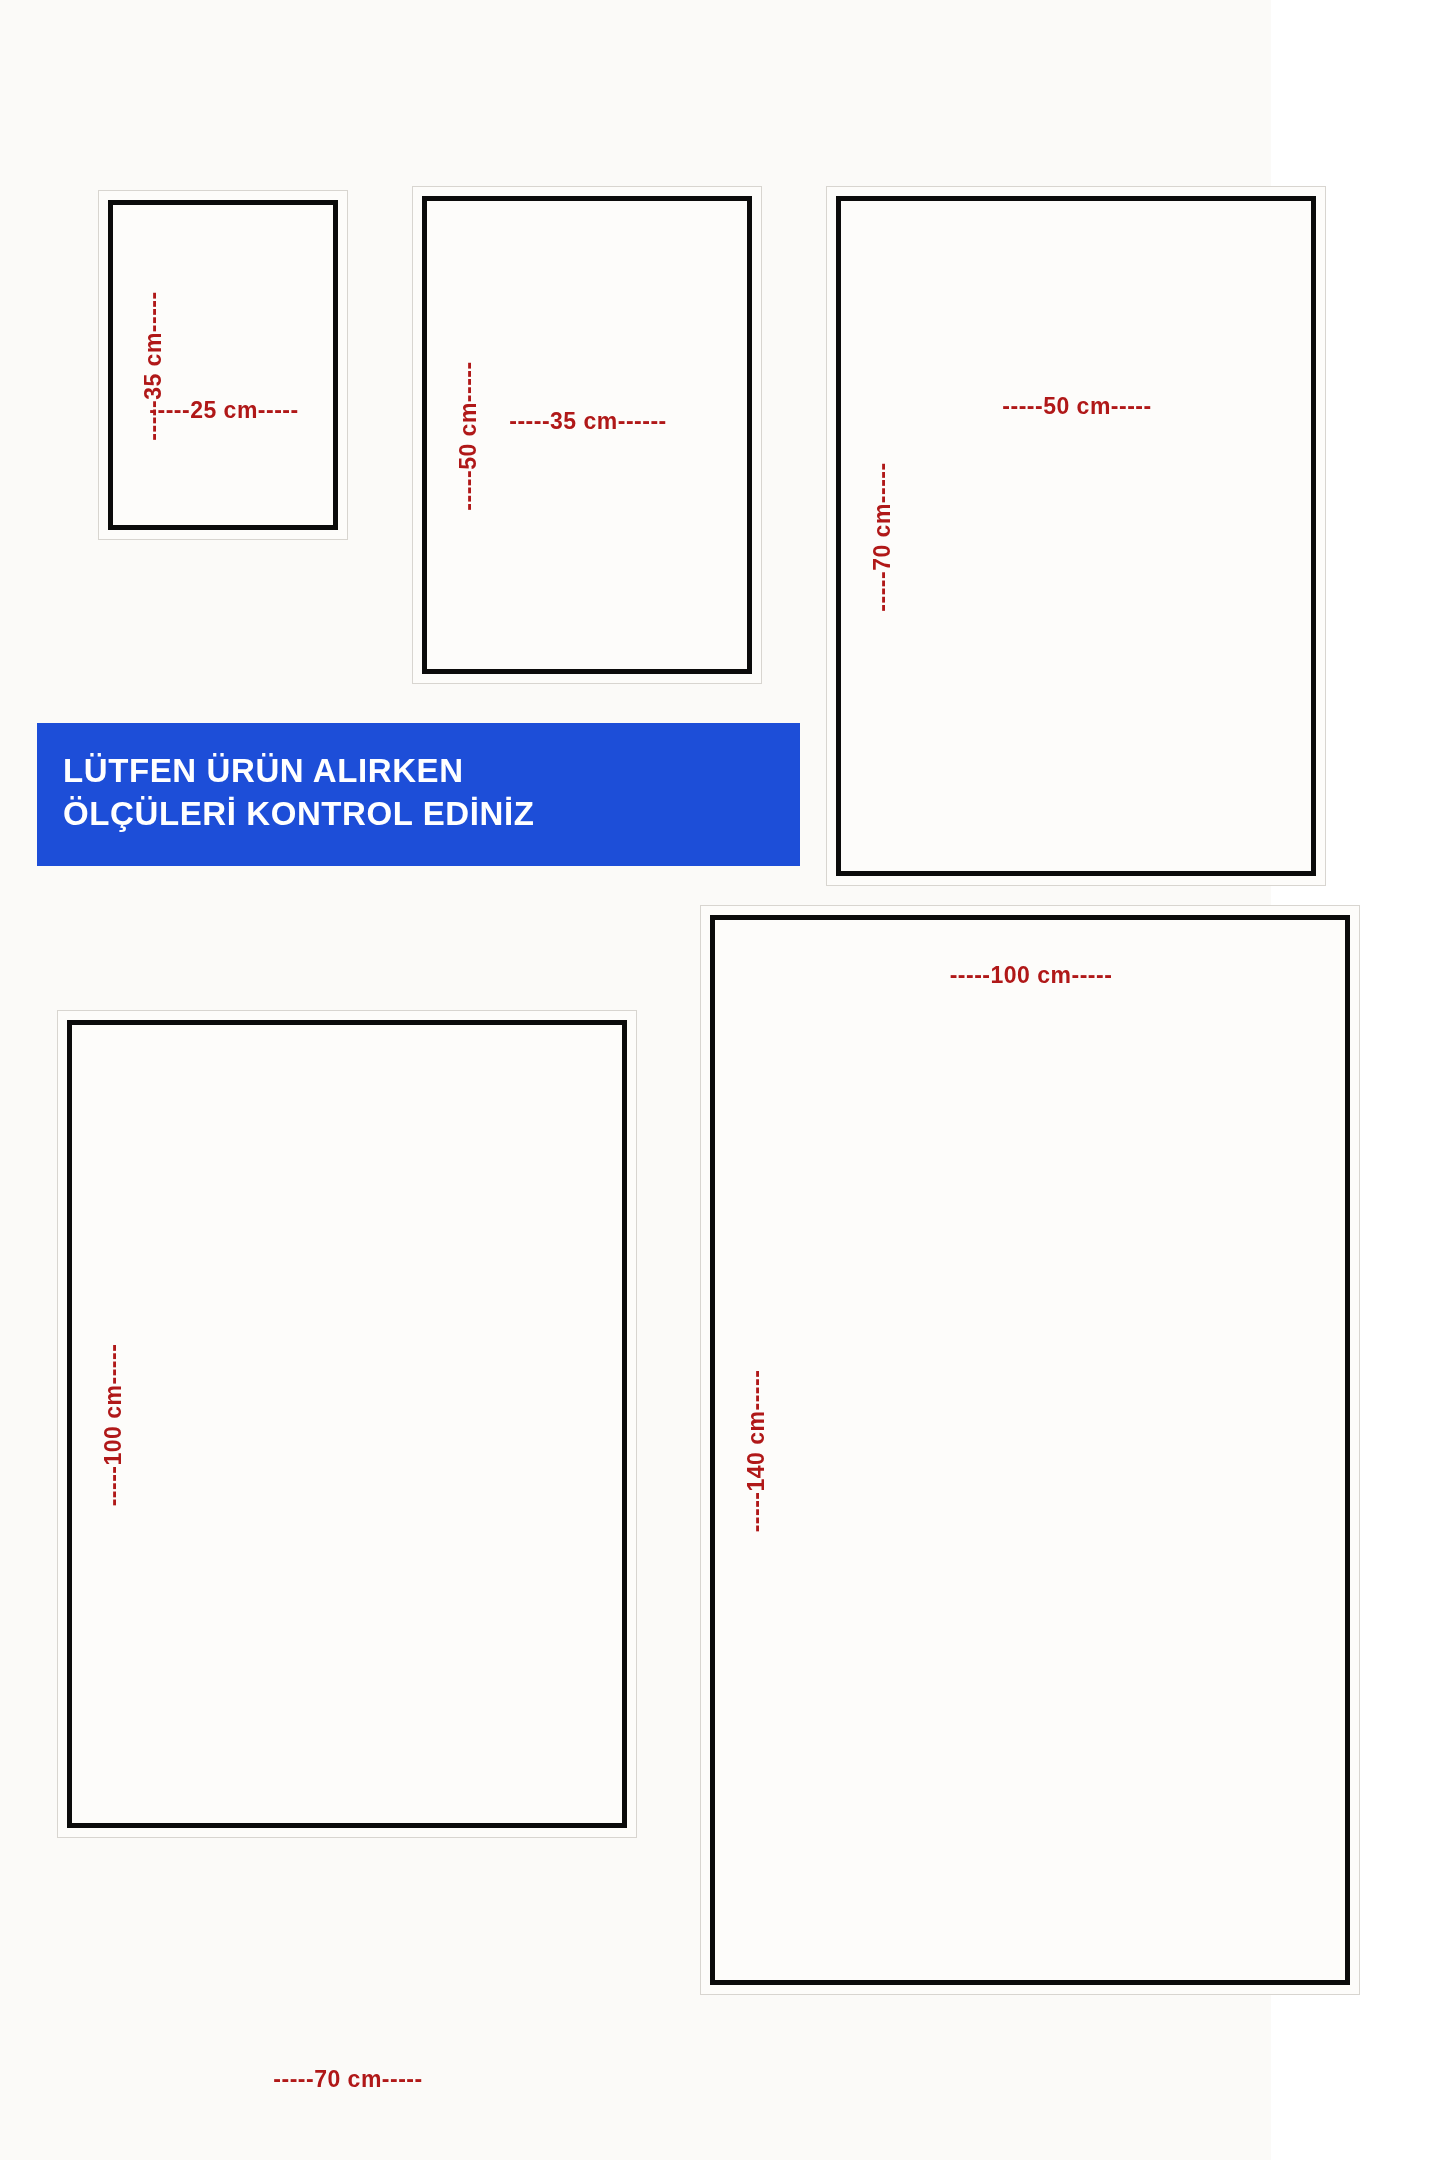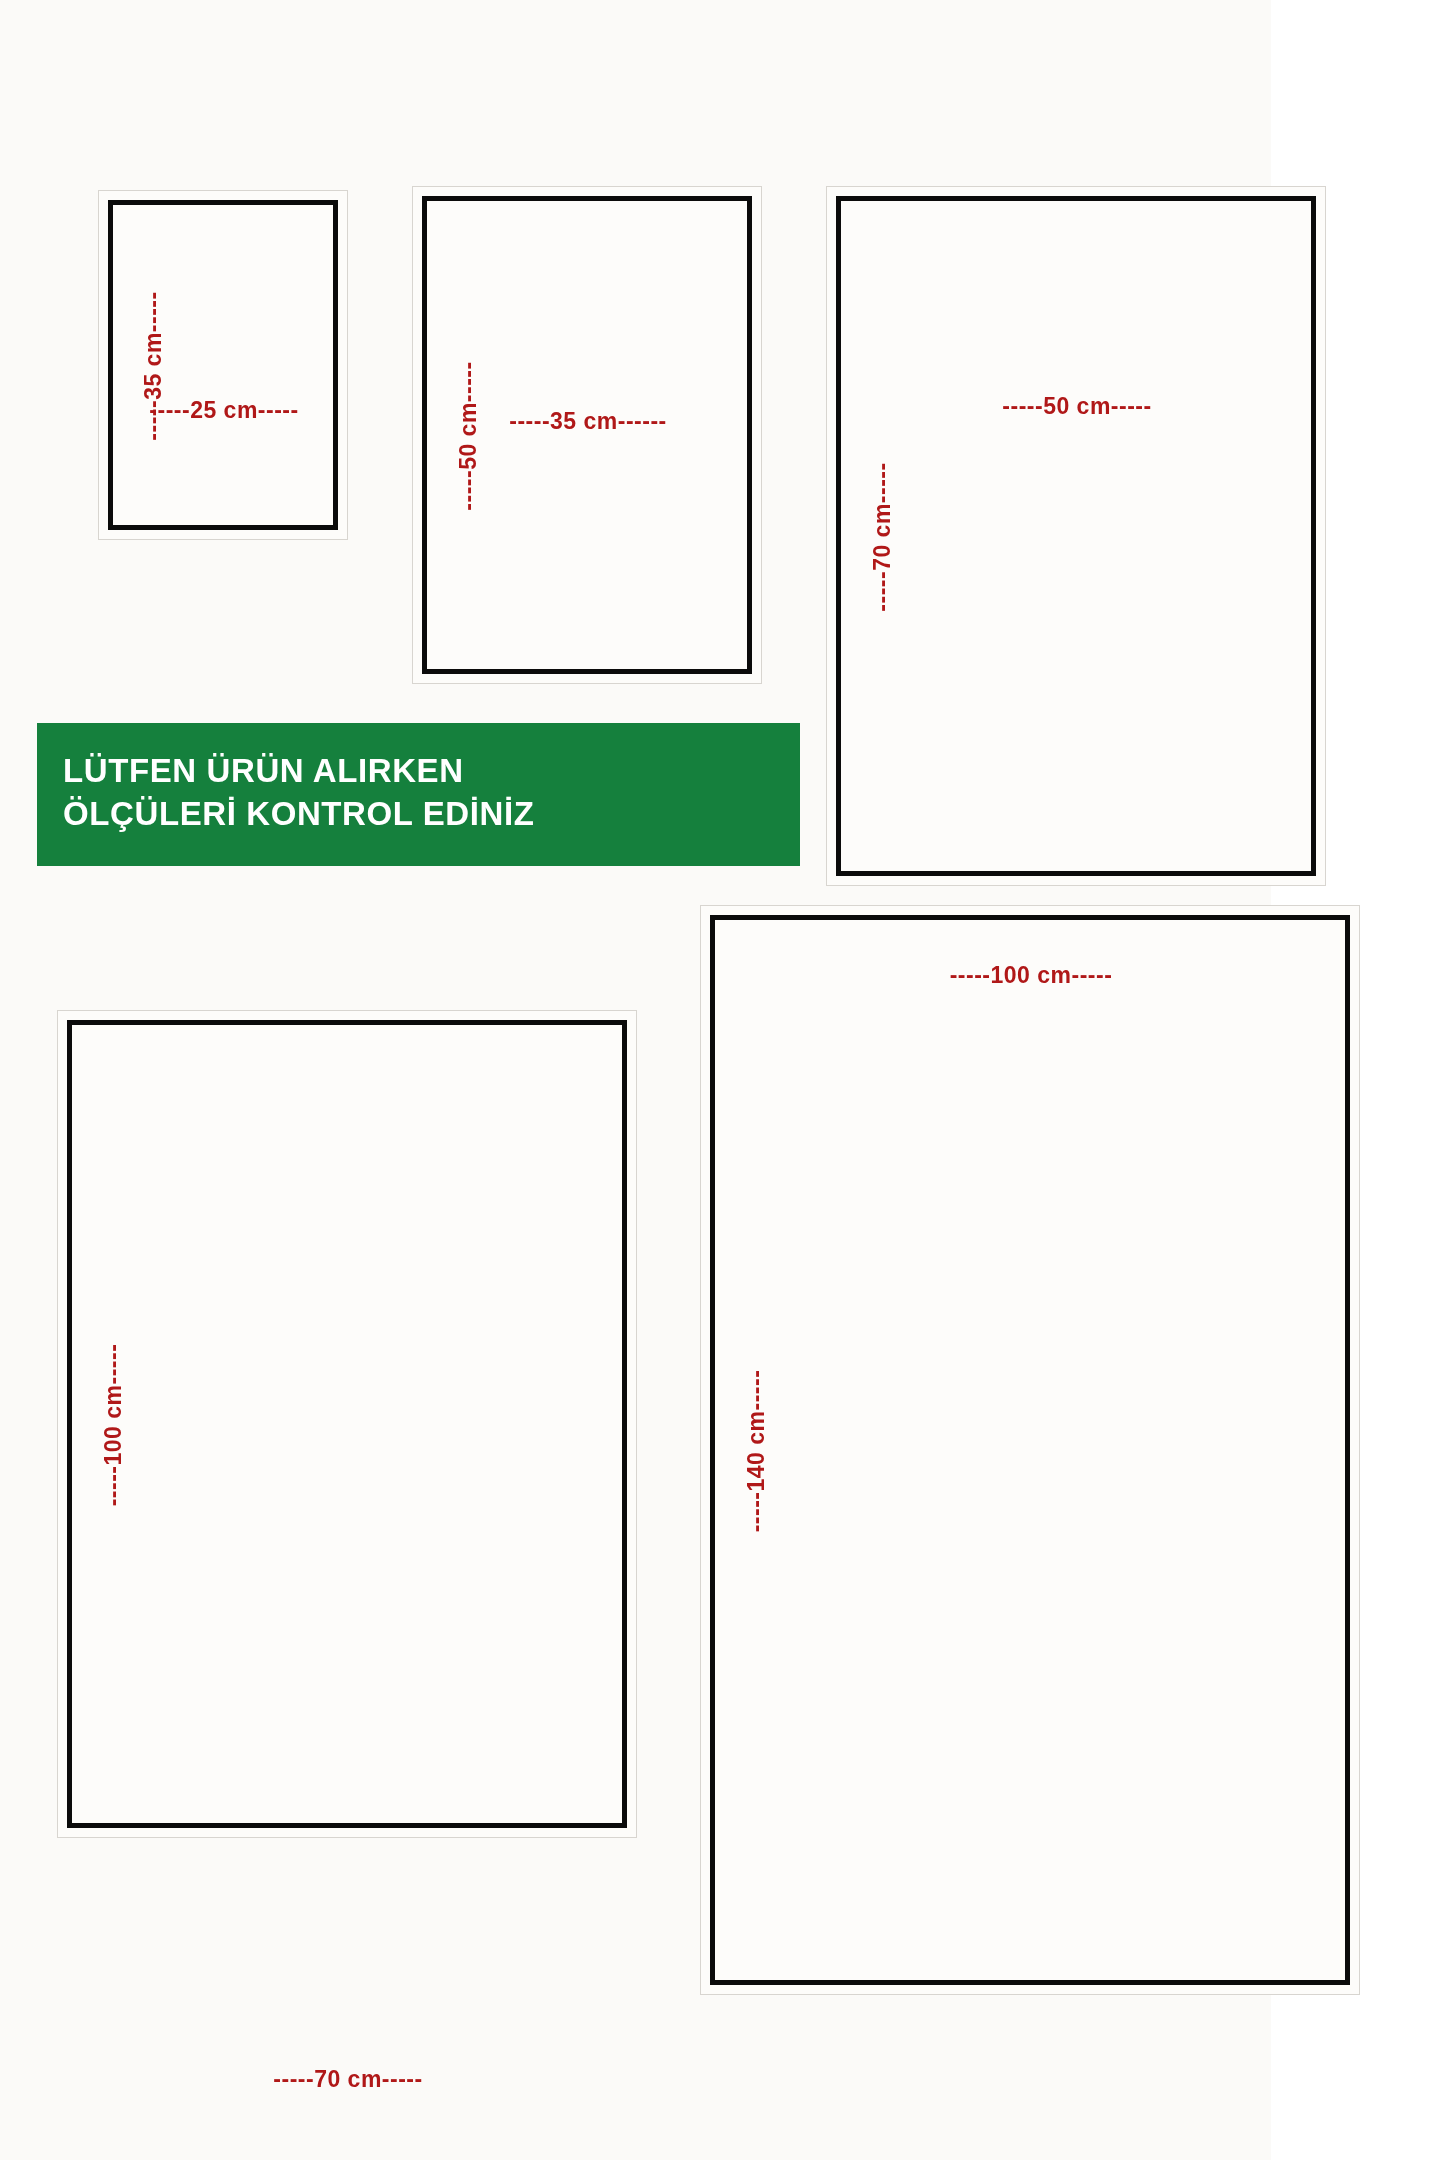--- a/index.html
+++ b/index.html
@@ -53,21 +53,21 @@
   }
   .dim-v {
     
     transform-origin: 0 0;
     transform: rotate(-90deg) translateX(-50%);
   }
 
   
   #warning-banner {
     position: absolute;
-    background: #15803d;
+    background: #1d4ed8;
     color: #ffffff;
     box-sizing: border-box;
     display: flex;
     flex-direction: column;
     justify-content: center;
     padding: 10px 26px 14px 26px;
   }
   #warning-banner .line {
     font-size: 33px;
     font-weight: bold;

